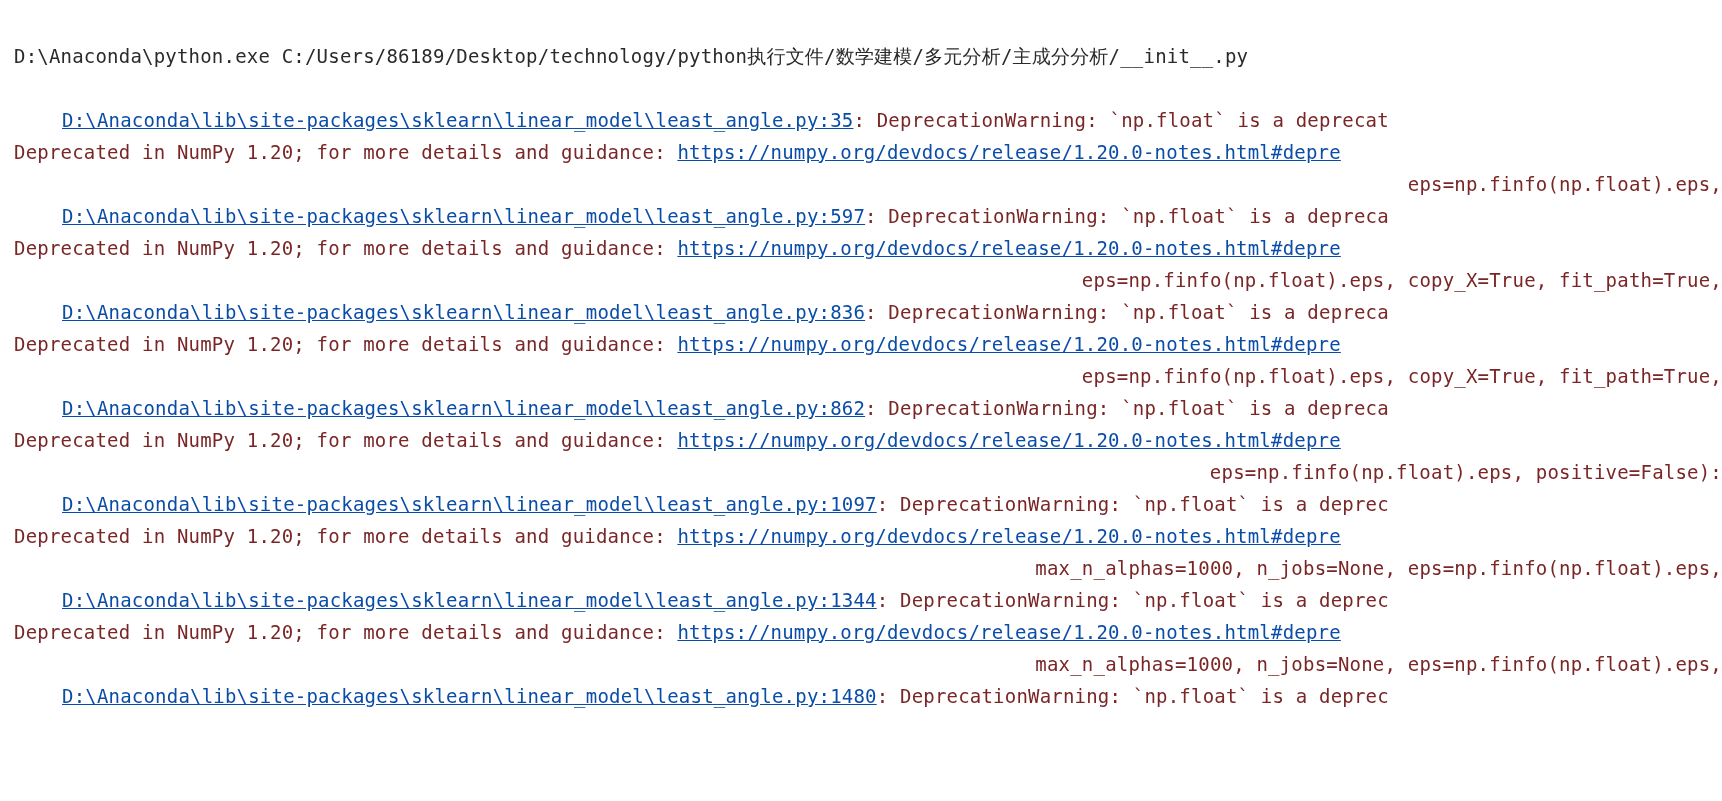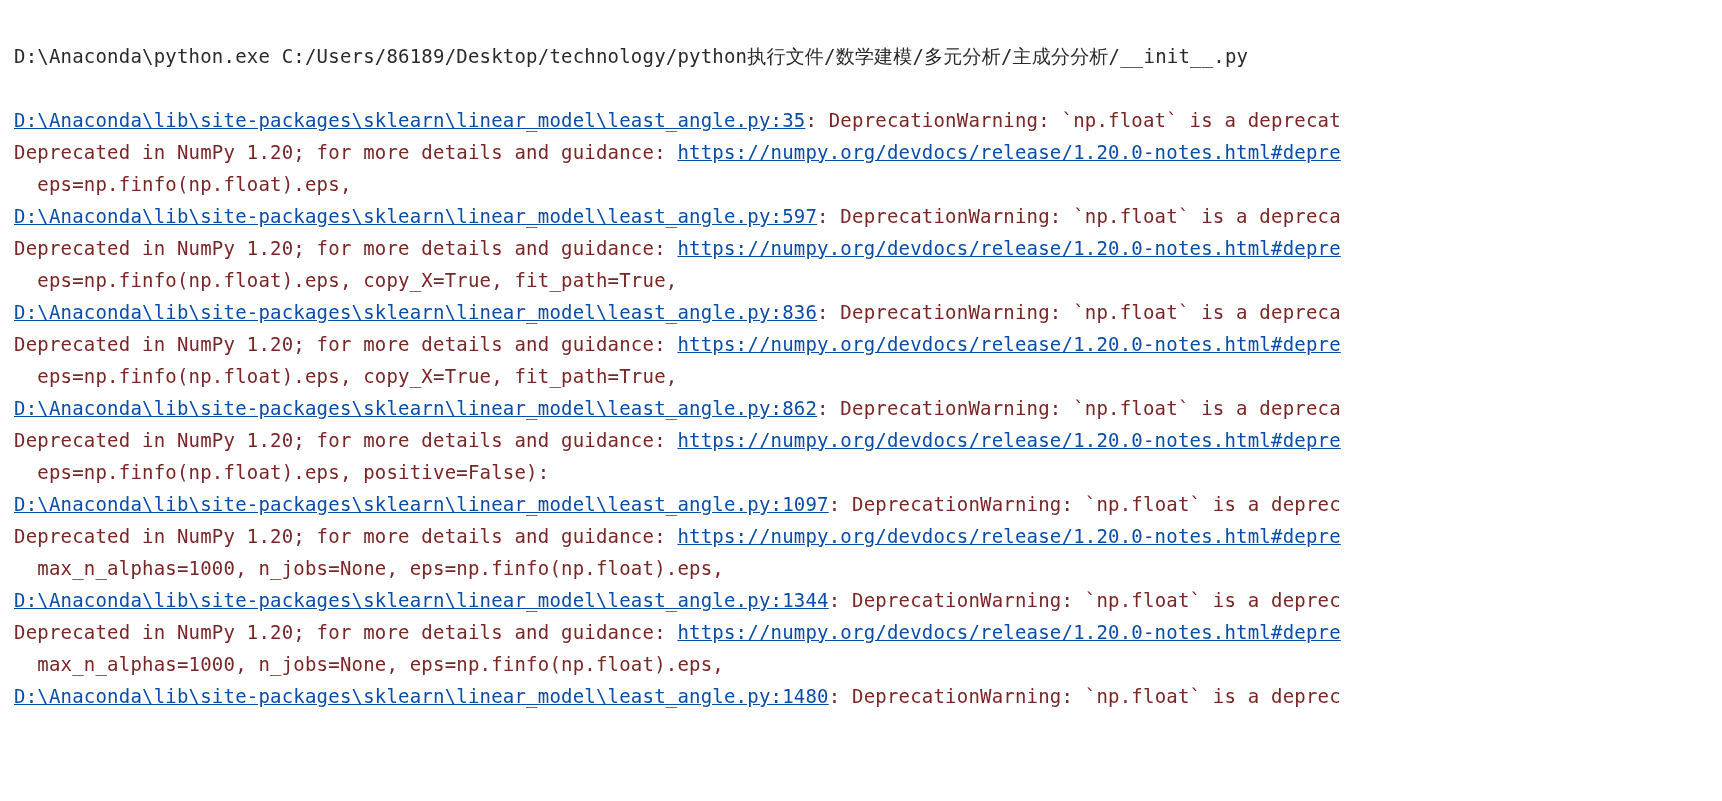--- a/index.html
+++ b/index.html
@@ -17,29 +17,31 @@
     white-space: pre;
     padding: 8px 0 0 14px;
     color: #000000;
     letter-spacing: 0.2px;
   }
   .line { display: block; }
   .file-link {
     color: #0a4da8;
     text-decoration: underline;
     cursor: pointer;
+    margin-left: 48px;
   }
   .url-link {
     color: #0a4da8;
     text-decoration: underline;
     cursor: pointer;
     margin-top: 19px;
   }
   .warn-text {
     color: #7a2626;
+    text-align: right;
   }
   .cmd-text {
     color: #2a2a2a;
   }
 </style>
 </head>
 <body>
 
 <div class="console">
 <span class="line cmd-text">D:\Anaconda\python.exe C:/Users/86189/Desktop/technology/python执行文件/数学建模/多元分析/主成分分析/__init__.py</span>

